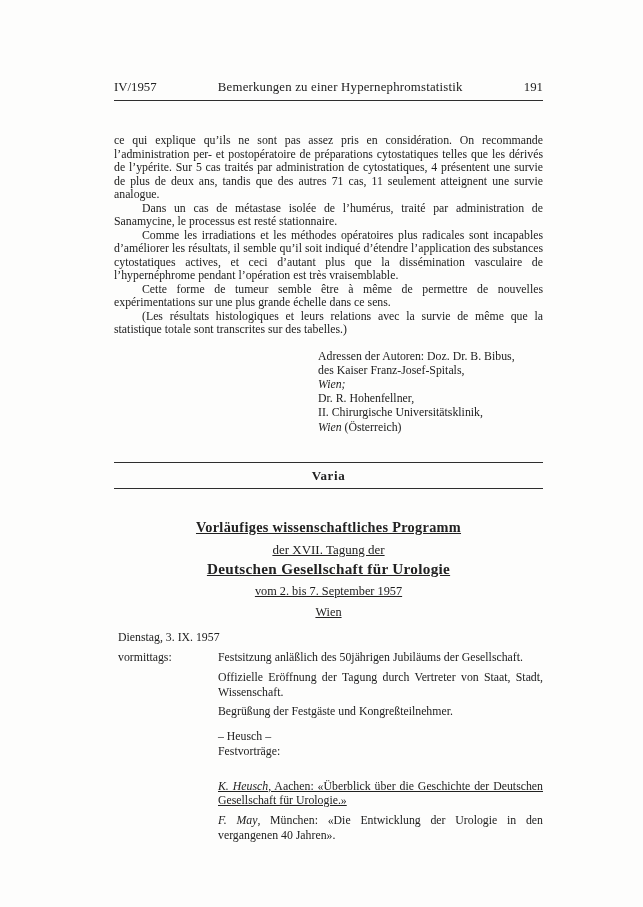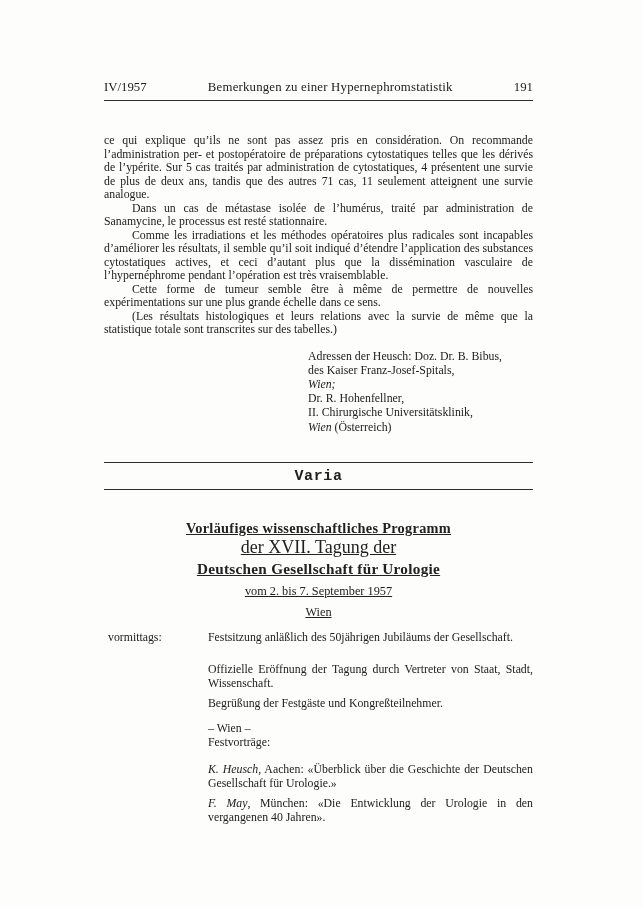--- a/index.html
+++ b/index.html
@@ -7,21 +7,21 @@
     position: relative;
     width: 643px;
     height: 907px;
     background: var(--paper, #fdfdfc);
     font-family: "Liberation Serif", serif;
     color: var(--ink, #212121);
     overflow: hidden;
   }
   .content {
     position: absolute;
-    left: 104px;
+    left: 114px;
     top: 80px;
     width: 429px;
   }
   
   .running-header {
     display: flex;
     justify-content: space-between;
     align-items: baseline;
     font-size: 12.8px;
     padding-bottom: 5px;
@@ -48,47 +48,46 @@
   
   .varia {
     margin-top: 28px;
     text-align: center;
     border-top: 1.5px solid var(--rule, #2e2e2e);
     border-bottom: 1.5px solid var(--rule, #2e2e2e);
     padding: 5px 0 4px 0;
   }
   .varia-title {
     font-weight: bold;
-    font-size: 15px;
+    font-size: 13px;
     letter-spacing: 0.6px;
-    font-family: Liberation Mono, monospace;
   }
   
   .program { margin-top: 30px; text-align: center; text-decoration: underline; }
   .program-title { font-size: 14.3px; font-weight: bold; letter-spacing: 0.3px; }
-  .program-subtitle { font-size: 18px; margin-top: 0; }
+  .program-subtitle { font-size: 13px; margin-top: 6px; }
   .program-society { font-size: 15.2px; font-weight: bold; margin-top: 2px; letter-spacing: 0.3px; }
   .program-dates { font-size: 12.3px; margin-top: 6px; }
   .program-location { font-size: 12.3px; margin-top: 6px; }
   
   .schedule {
     margin-top: 10px;
     margin-left: 4px;
     font-size: 11.8px;
     line-height: 14.3px;
   }
   .schedule-row { display: flex; margin-top: 6px; }
   .session-label { flex: 0 0 100px; }
   .schedule-items { flex: 1; }
   .schedule-items p.item { margin: 0; text-align: justify; }
-  .schedule-items p.i1 { margin-top: 18px; }
+  .schedule-items p.i1 { margin-top: 6px; }
   .schedule-items p.i2 { margin-top: 5px; }
   .schedule-items p.i3 { margin-top: 11px; }
   .schedule-items p.i4 { }
-  .schedule-items p.i5 { margin-top: 12px; }
+  .schedule-items p.i5 { margin-top: 21px; text-decoration: underline; }
   .schedule-items p.i6 { margin-top: 6px; }
 </style>
 </head>
 <body>
 
 <div class="page">
   <div class="content">
 
     <div class="running-header">
       <span class="issue">IV/1957</span>
@@ -98,48 +97,49 @@
 
     <div class="article-body">
       <p class="continuation">ce qui explique qu’ils ne sont pas assez pris en considération. On recommande l’administration per- et postopératoire de préparations cytostatiques telles que les dérivés de l’ypérite. Sur 5 cas traités par administration de cytostatiques, 4 présentent une survie de plus de deux ans, tandis que des autres 71 cas, 11 seulement atteignent une survie analogue.</p>
       <p>Dans un cas de métastase isolée de l’humérus, traité par administration de Sanamycine, le processus est resté stationnaire.</p>
       <p>Comme les irradiations et les méthodes opératoires plus radicales sont incapables d’améliorer les résultats, il semble qu’il soit indiqué d’étendre l’application des substances cytostatiques actives, et ceci d’autant plus que la dissémination vasculaire de l’hypernéphrome pendant l’opération est très vraisemblable.</p>
       <p>Cette forme de tumeur semble être à même de permettre de nouvelles expérimentations sur une plus grande échelle dans ce sens.</p>
       <p>(Les résultats histologiques et leurs relations avec la survie de même que la statistique totale sont transcrites sur des tabelles.)</p>
     </div>
 
     <div class="address">
-      <div class="address-line">Adressen der Heusch: Doz. Dr. B. Bibus,</div>
+      <div class="address-line">Adressen der Autoren: Doz. Dr. B. Bibus,</div>
       <div class="address-line">des Kaiser Franz-Josef-Spitals,</div>
       <div class="address-line italic">Wien;</div>
       <div class="address-line">Dr. R. Hohenfellner,</div>
       <div class="address-line">II. Chirurgische Universitätsklinik,</div>
       <div class="address-line"><span class="italic">Wien</span><span> (Österreich)</span></div>
     </div>
 
     <div class="varia">
       <div class="varia-title">Varia</div>
     </div>
 
     <div class="program">
       <div class="program-title">Vorläufiges wissenschaftliches Programm</div>
       <div class="program-subtitle">der XVII. Tagung der</div>
       <div class="program-society">Deutschen Gesellschaft für Urologie</div>
       <div class="program-dates">vom 2. bis 7. September 1957</div>
       <div class="program-location">Wien</div>
     </div>
 
     <div class="schedule">
+      <div class="schedule-day">Dienstag, 3. IX. 1957</div>
       <div class="schedule-row">
         <div class="session-label">vormittags:</div>
         <div class="schedule-items">
           <p class="item i0">Festsitzung anläßlich des 50jährigen Jubiläums der Gesellschaft.</p>
           <p class="item i1">Offizielle Eröffnung der Tagung durch Vertreter von Staat, Stadt, Wissenschaft.</p>
           <p class="item i2">Begrüßung der Festgäste und Kongreßteilnehmer.</p>
-          <p class="item i3">– Wien –</p>
+          <p class="item i3">– Heusch –</p>
           <p class="item i4">Festvorträge:</p>
           <p class="item i5"><span class="italic">K. Heusch</span><span>, Aachen: «Überblick über die Geschichte der Deutschen Gesellschaft für Urologie.»</span></p>
           <p class="item i6"><span class="italic">F. May</span><span>, München: «Die Entwicklung der Urologie in den vergangenen 40 Jahren».</span></p>
         </div>
       </div>
     </div>
 
   </div>
 </div>
 

